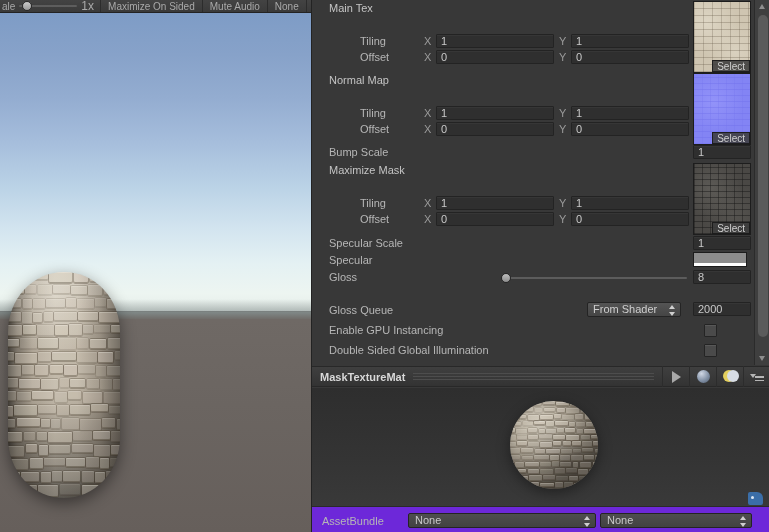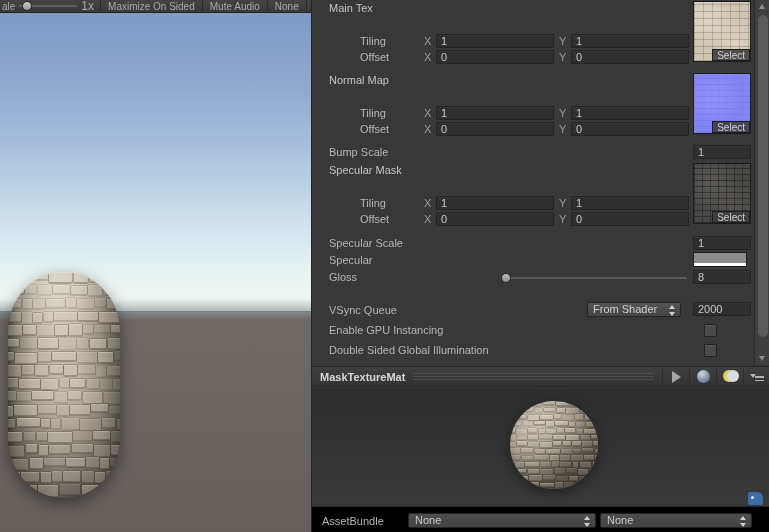--- a/index.html
+++ b/index.html
@@ -102,21 +102,21 @@
     background: #2f2f2f;
     border: 1px solid #232323;
     border-radius: 1px;
     box-shadow: inset 0 1px 0 rgba(255,255,255,0.035);
     font-size: 11px; color: #c9c9c9;
     line-height: 12px; padding-left: 4px;
     overflow: hidden; white-space: nowrap;
   }
 
   .tex-thumb {
-    position: absolute; width: 58px; height: 61px;
+    position: absolute; width: 58px; height: 72px;
     border: 1px solid #1d1d1d;
     background: #2a2a2a;
     overflow: hidden;
   }
   .thumb-img { position: absolute; inset: 0; }
   .thumb-stone {
     background:
       repeating-linear-gradient(0deg, rgba(96,84,66,0.30) 0 1px, rgba(0,0,0,0) 1px 7px),
       repeating-linear-gradient(90deg, rgba(96,84,66,0.26) 0 1px, rgba(0,0,0,0) 1px 9px),
       radial-gradient(circle at 22% 30%, rgba(255,252,240,0.30), rgba(0,0,0,0) 48%),
@@ -231,21 +231,21 @@
       radial-gradient(circle at 62% 70%, rgba(10,9,8,0.45), rgba(0,0,0,0) 62%),
       #b0a695;
     box-shadow: inset -10px -12px 26px rgba(12,10,8,0.62), 0 4px 14px rgba(0,0,0,0.40);
     overflow: hidden;
   }
   .pv-ball .stone { background: rgba(216,208,192,0.52); }
 
   
   .bottom-bar {
     position: absolute; left: 0; top: 506px; width: 458px; height: 26px;
-    background: #000000; border-top: 1px solid #2a2a2a;
+    background: #6d28d9; border-top: 1px solid #2a2a2a;
   }
   .ab-label { position: absolute; left: 10px; top: 8px; font-size: 11px; color: #b6b6b6; }
   .ab-dd {
     position: absolute; height: 15px;
     background: linear-gradient(#4e4e4e, #424242);
     border: 1px solid #242424; border-radius: 2px;
     font-size: 11px; color: #c9c9c9; line-height: 13px; padding-left: 6px; white-space: nowrap;
   }
 
   
@@ -451,21 +451,21 @@
       <div class="axis-label" style="left:247px; top:123px;">Y</div>
       <div class="field" style="left:259px; top:122px; width:118px;">0</div>
       <div class="tex-thumb" style="left:381px; top:73px;">
         <div class="thumb-img thumb-normal"></div>
         <div class="select-btn">Select</div>
       </div>
 
       <div class="row-label" style="left:17px; top:146px;">Bump Scale</div>
       <div class="field" style="left:381px; top:145px; width:58px;">1</div>
 
-      <div class="section-title" style="left:17px; top:164px;">Specular Mask</div>
+      <div class="section-title" style="left:17px; top:164px;">Maximize Mask</div>
       <div class="row-label" style="left:48px; top:197px;">Tiling</div>
       <div class="axis-label" style="left:112px; top:197px;">X</div>
       <div class="field" style="left:124px; top:196px; width:118px;">1</div>
       <div class="axis-label" style="left:247px; top:197px;">Y</div>
       <div class="field" style="left:259px; top:196px; width:118px;">1</div>
       <div class="row-label" style="left:48px; top:213px;">Offset</div>
       <div class="axis-label" style="left:112px; top:213px;">X</div>
       <div class="field" style="left:124px; top:212px; width:118px;">0</div>
       <div class="axis-label" style="left:247px; top:213px;">Y</div>
       <div class="field" style="left:259px; top:212px; width:118px;">0</div>
@@ -485,21 +485,21 @@
           <path d="M8.6 4.3 L9.7 5.4 L4.0 11.1 L2.2 11.8 L2.9 10.0 Z" fill="#d5d5d5"></path>
         </svg>
       </div>
 
       <div class="row-label" style="left:17px; top:271px;">Gloss</div>
       <div class="slider-track" style="left:190px; top:277px; width:185px;">
         <div class="slider-knob" id="gloss-knob" style="left: -1.3px; top: -4px;"></div>
       </div>
       <div class="field" style="left:381px; top:270px; width:58px;">8</div>
 
-      <div class="row-label" style="left:17px; top:304px;">VSync Queue</div>
+      <div class="row-label" style="left:17px; top:304px;">Gloss Queue</div>
       <div class="dropdown" style="left:275px; top:302px; width:94px;">
         <span>From Shader</span>
         <span class="dd-arrows"></span>
       </div>
       <div class="field" style="left:381px; top:302px; width:58px;">2000</div>
 
       <div class="row-label" style="left:17px; top:324px;">Enable GPU Instancing</div>
       <div class="checkbox" style="left:392px; top:324px;"></div>
 
       <div class="row-label" style="left:17px; top:344px;">Double Sided Global Illumination</div>

